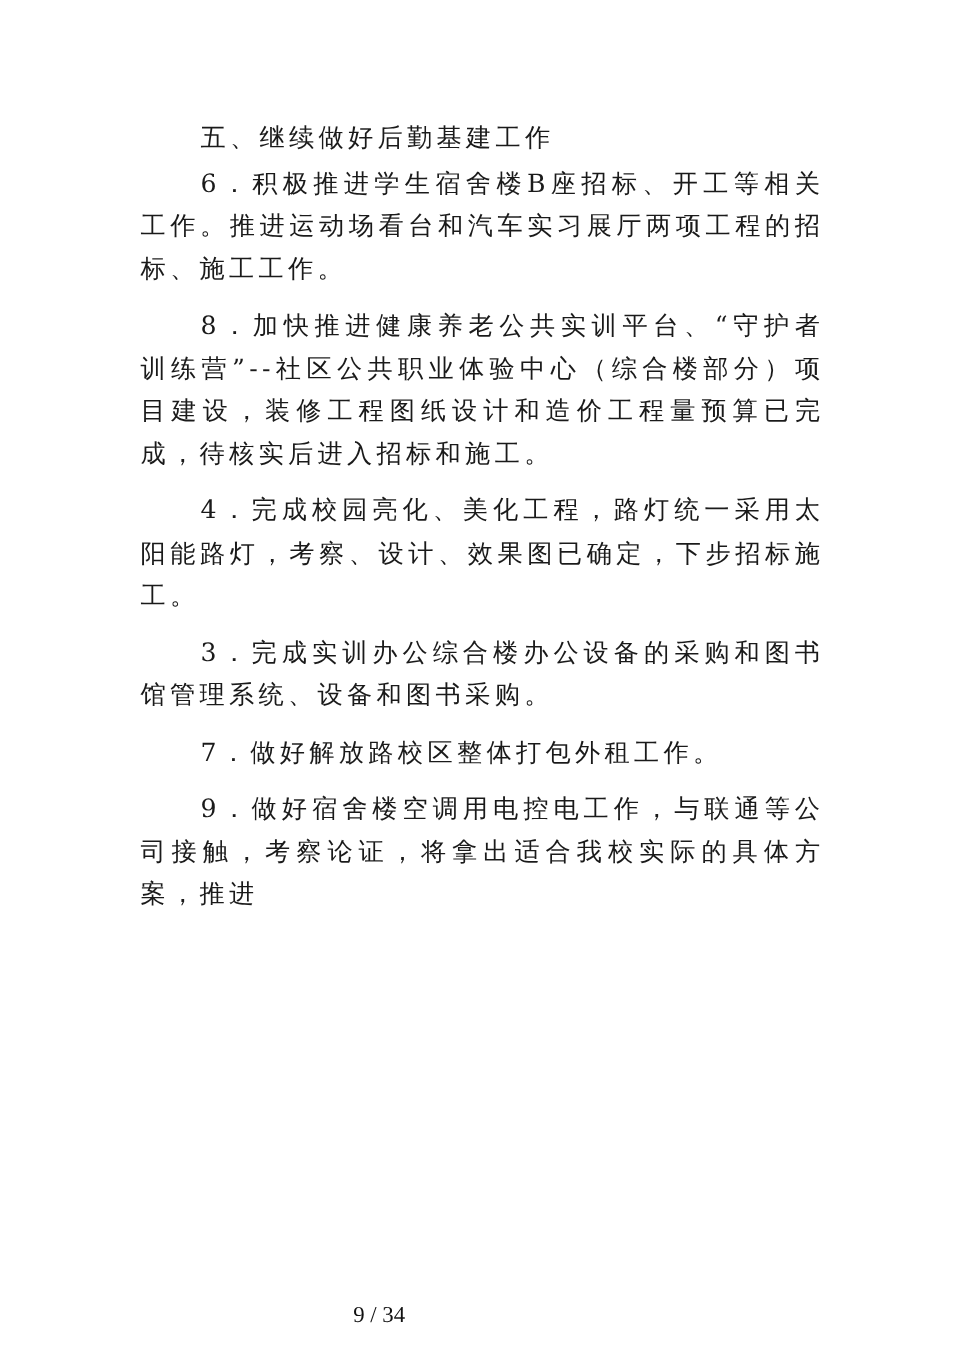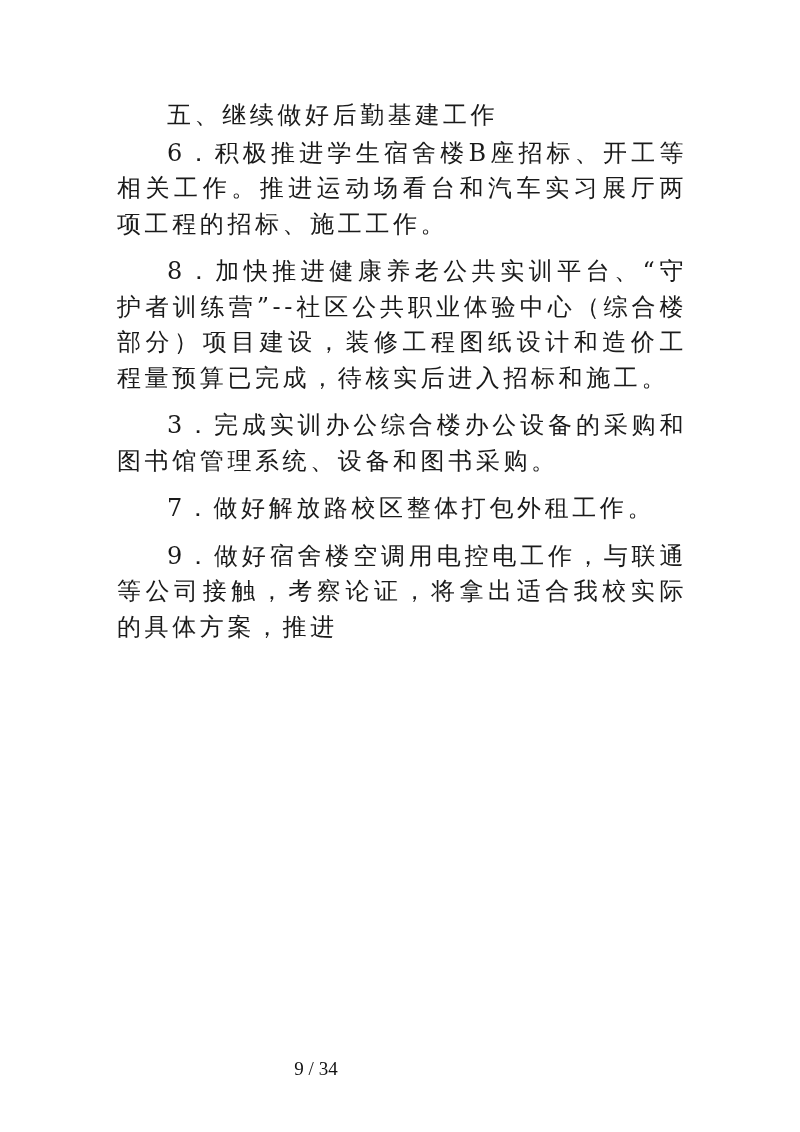--- a/index.html
+++ b/index.html
@@ -15,48 +15,49 @@
       font-family: "DejaVu Serif", "Liberation Serif", serif;
       color: #1a1a1a;
     }
     .page {
       position: absolute;
       left: 117px;
       top: 98px;
       width: 570px;
     }
     .para {
-      font-size: 24px;
+      font-size: 21px;
       line-height: 35.5px;
       letter-spacing: 3.6px;
       text-indent: 50px;
       margin: 0 0 12px 0;
       text-align: justify;
       text-align-last: left;
       word-break: break-all;
     }
     .heading {
       margin-bottom: 2px;
     }
     .footer {
       position: absolute;
       left: 0;
       width: 632px;
-      top: 1058px;
+      top: 1086px;
       text-align: center;
       font-family: "Liberation Serif", "DejaVu Serif", serif;
       font-size: 19px;
       color: #111;
     }
   </style>
 </head>
 <body>
 
 <div class="page">
   <p class="para heading">五、继续做好后勤基建工作</p>
   <p class="para">6．积极推进学生宿舍楼B座招标、开工等相关工作。推进运动场看台和汽车实习展厅两项工程的招标、施工工作。</p>
   <p class="para">8．加快推进健康养老公共实训平台、“守护者训练营”--社区公共职业体验中心（综合楼部分）项目建设，装修工程图纸设计和造价工程量预算已完成，待核实后进入招标和施工。</p>
+  <p class="para">4．完成校园亮化、美化工程，路灯统一采用太阳能路灯，考察、设计、效果图已确定，下步招标施工。</p>
   <p class="para">3．完成实训办公综合楼办公设备的采购和图书馆管理系统、设备和图书采购。</p>
   <p class="para">7．做好解放路校区整体打包外租工作。</p>
   <p class="para">9．做好宿舍楼空调用电控电工作，与联通等公司接触，考察论证，将拿出适合我校实际的具体方案，推进</p>
 </div>
 
 <div class="footer">9 / 34</div>
 
 </body></html>

